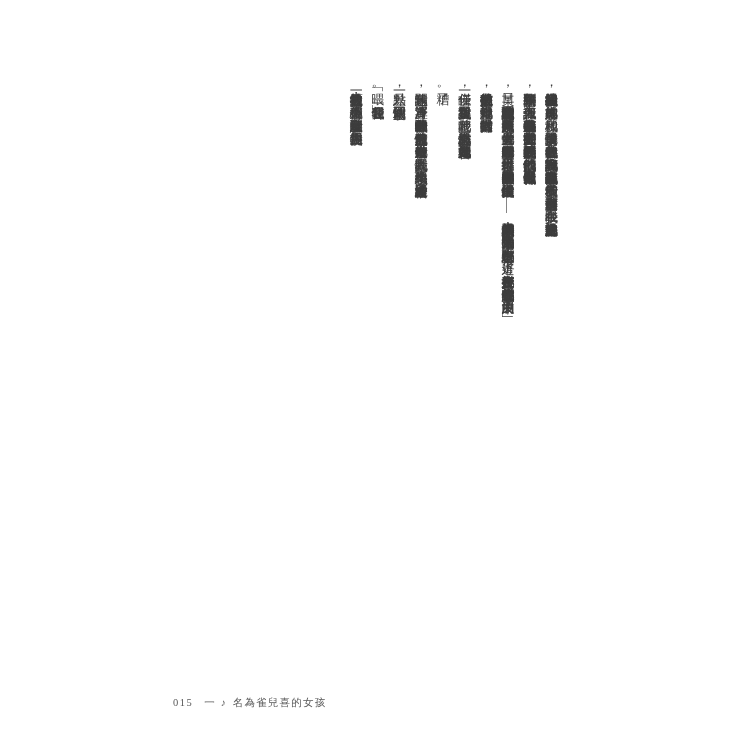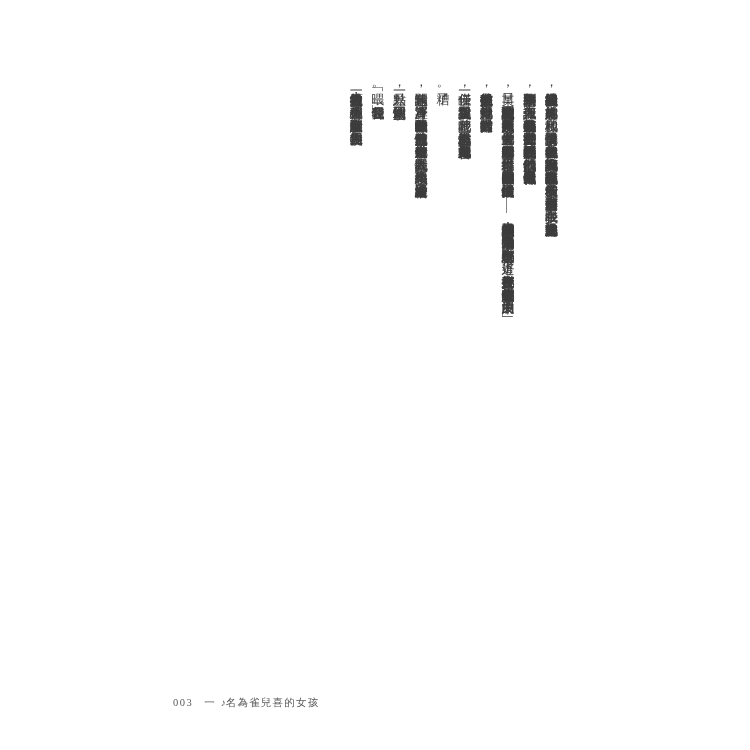--- a/index.html
+++ b/index.html
@@ -38,36 +38,36 @@
     left: 173px;
     top: 696px;
     display: flex;
     align-items: baseline;
     font-size: 10.5px;
     color: #595959;
   }
   .footer .pnum   { letter-spacing: 1.5px; }
   .footer .chnum  { margin-left: 11px; }
   .footer .note   { margin-left: 6px; font-size: 10px; }
-  .footer .chtitle{ letter-spacing: 1.2px; }
+  .footer .chtitle{ margin-left: 7px; letter-spacing: 1.2px; }
 </style>
 </head>
 <body>
 
 <main class="text-block">
   <p>雀兒喜的視線掃過我的手指，從她的態度來看，她和我一樣，提前聽說了很多事情，包含我曾截肢的不堪往事，她沒有對我冷嘲熱諷，也沒有像惡狼看見熟肉一樣撲上來猛咬，看樣子我的新室友，沒有傳言中那麼難相處？至少在我眼中，她和班上的八卦女生比起來好多了。</p>
   <p>剛到新學校很難熬，我不認識任何人，但幾乎所有人都知道我是「新來的轉學生」，那些打量的眼光如芒刺在背。我能感受到同學們輕蔑的視線，他們可憐我的殘缺，卻又因我不具威脅性而鬆口氣。</p>
   <p>某日，我趁著空堂時間在校內四處走走認識環境，無意間撞見有兩人起爭執，她們看上去像母女，還在思索她們在吵什麼時，母親已經一巴掌打下去，響亮的巴掌聲引來周圍學生的側目，那位母親情緒失控喊道：「——妳以為我們借了多少錢才讓妳進這學校！擔當獨唱這要求很過分嗎？怎麼這點事都辦不到！這下好了，所有錢都投資在妳身上，連妳爸爸住院我們都付不出錢，沒用的東西！」</p>
   <p>被打的女孩似乎是聲樂系的，她母親真不知輕重，居然打聲樂人的嘴巴。</p>
   <p>僅僅一瞬，我與那女孩對上視線了。她瞪著我，臉上寫滿憤怒與不甘心，好像是我害她落到如此下場。</p>
   <p>糟了。</p>
   <p>我迅速離開，渾身冷汗直冒，那女孩瞪我的眼神十分怨毒，充斥著無處發洩的憤恨，不知道她會做出什麼事來。我因為太慌亂，又不熟悉學校環境，多繞了遠路才終於走回宿舍。</p>
   <p>只差一點，就快回到寢室了。</p>
   <p>「喂。」一個聲音叫住我。</p>
   <p>我的後領被一股力道往後拖！整個人重心不穩後仰，還沒意識到發生什麼事，一隻手用力捏住我的</p>
 </main>
 
 <div class="footer">
-  <span class="pnum">003</span>
+  <span class="pnum">015</span>
   <span class="chnum">一</span>
   <span class="note">♪</span>
   <span class="chtitle">名為雀兒喜的女孩</span>
 </div>
 
 </body></html>

